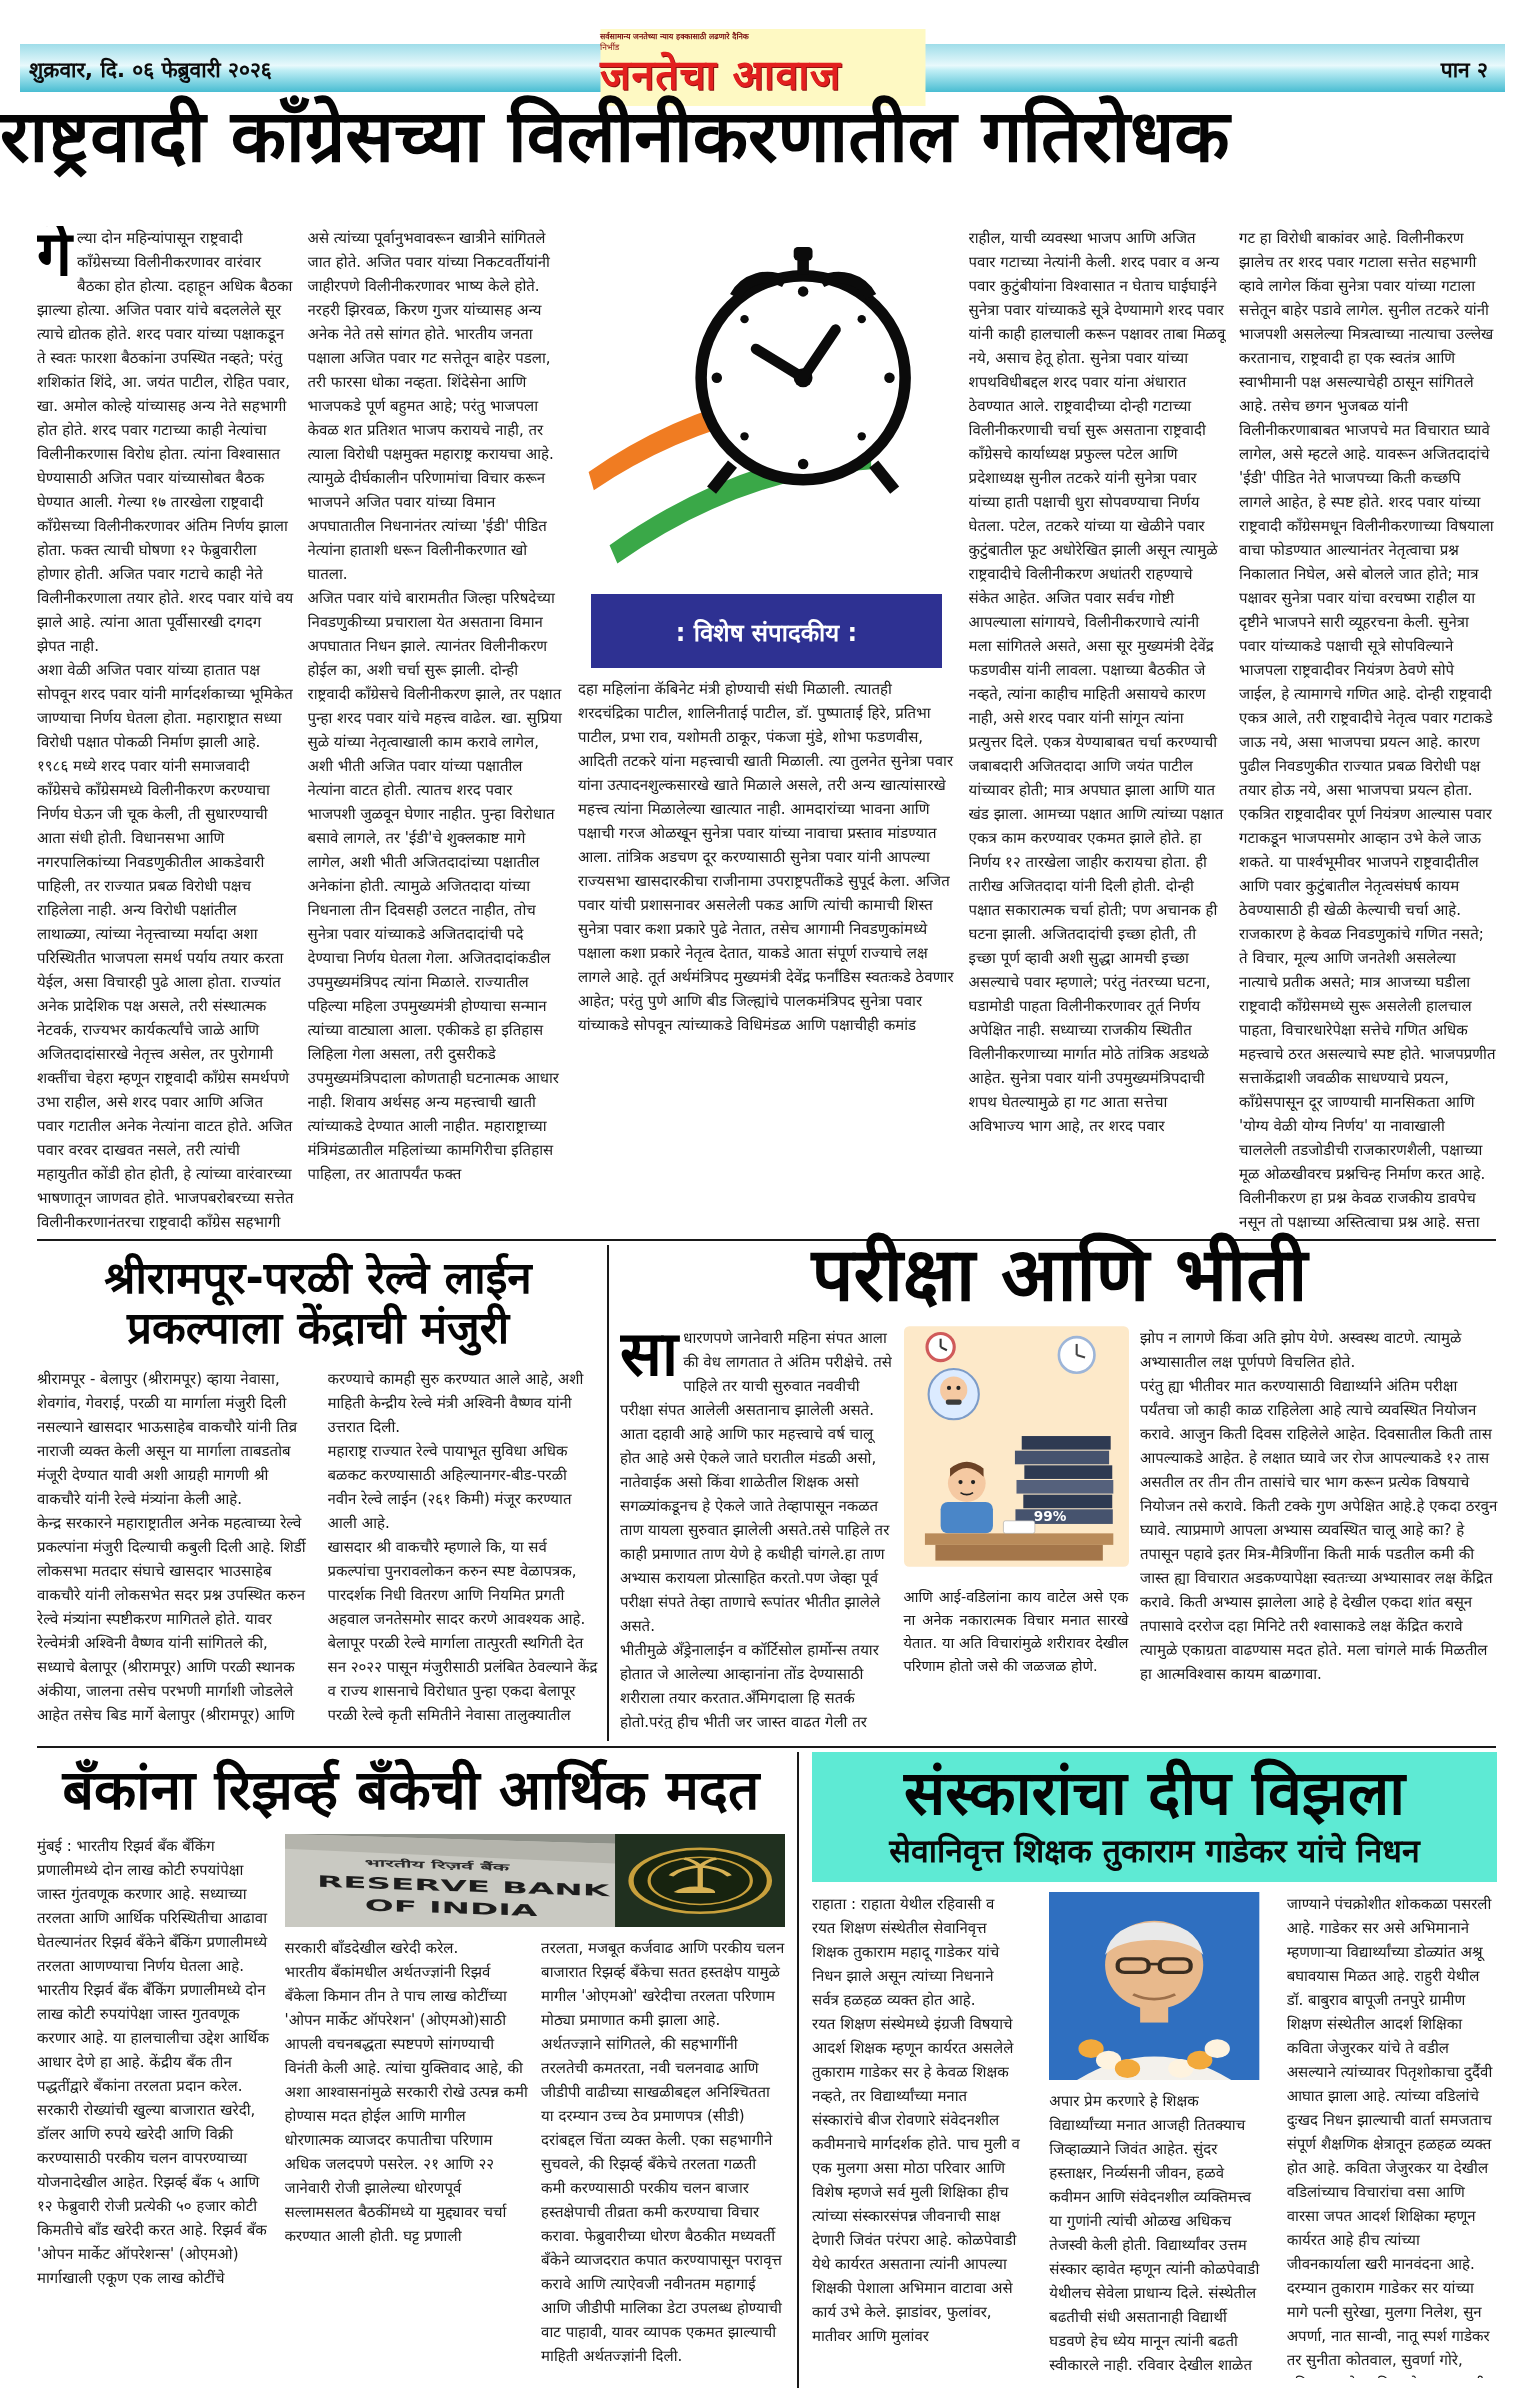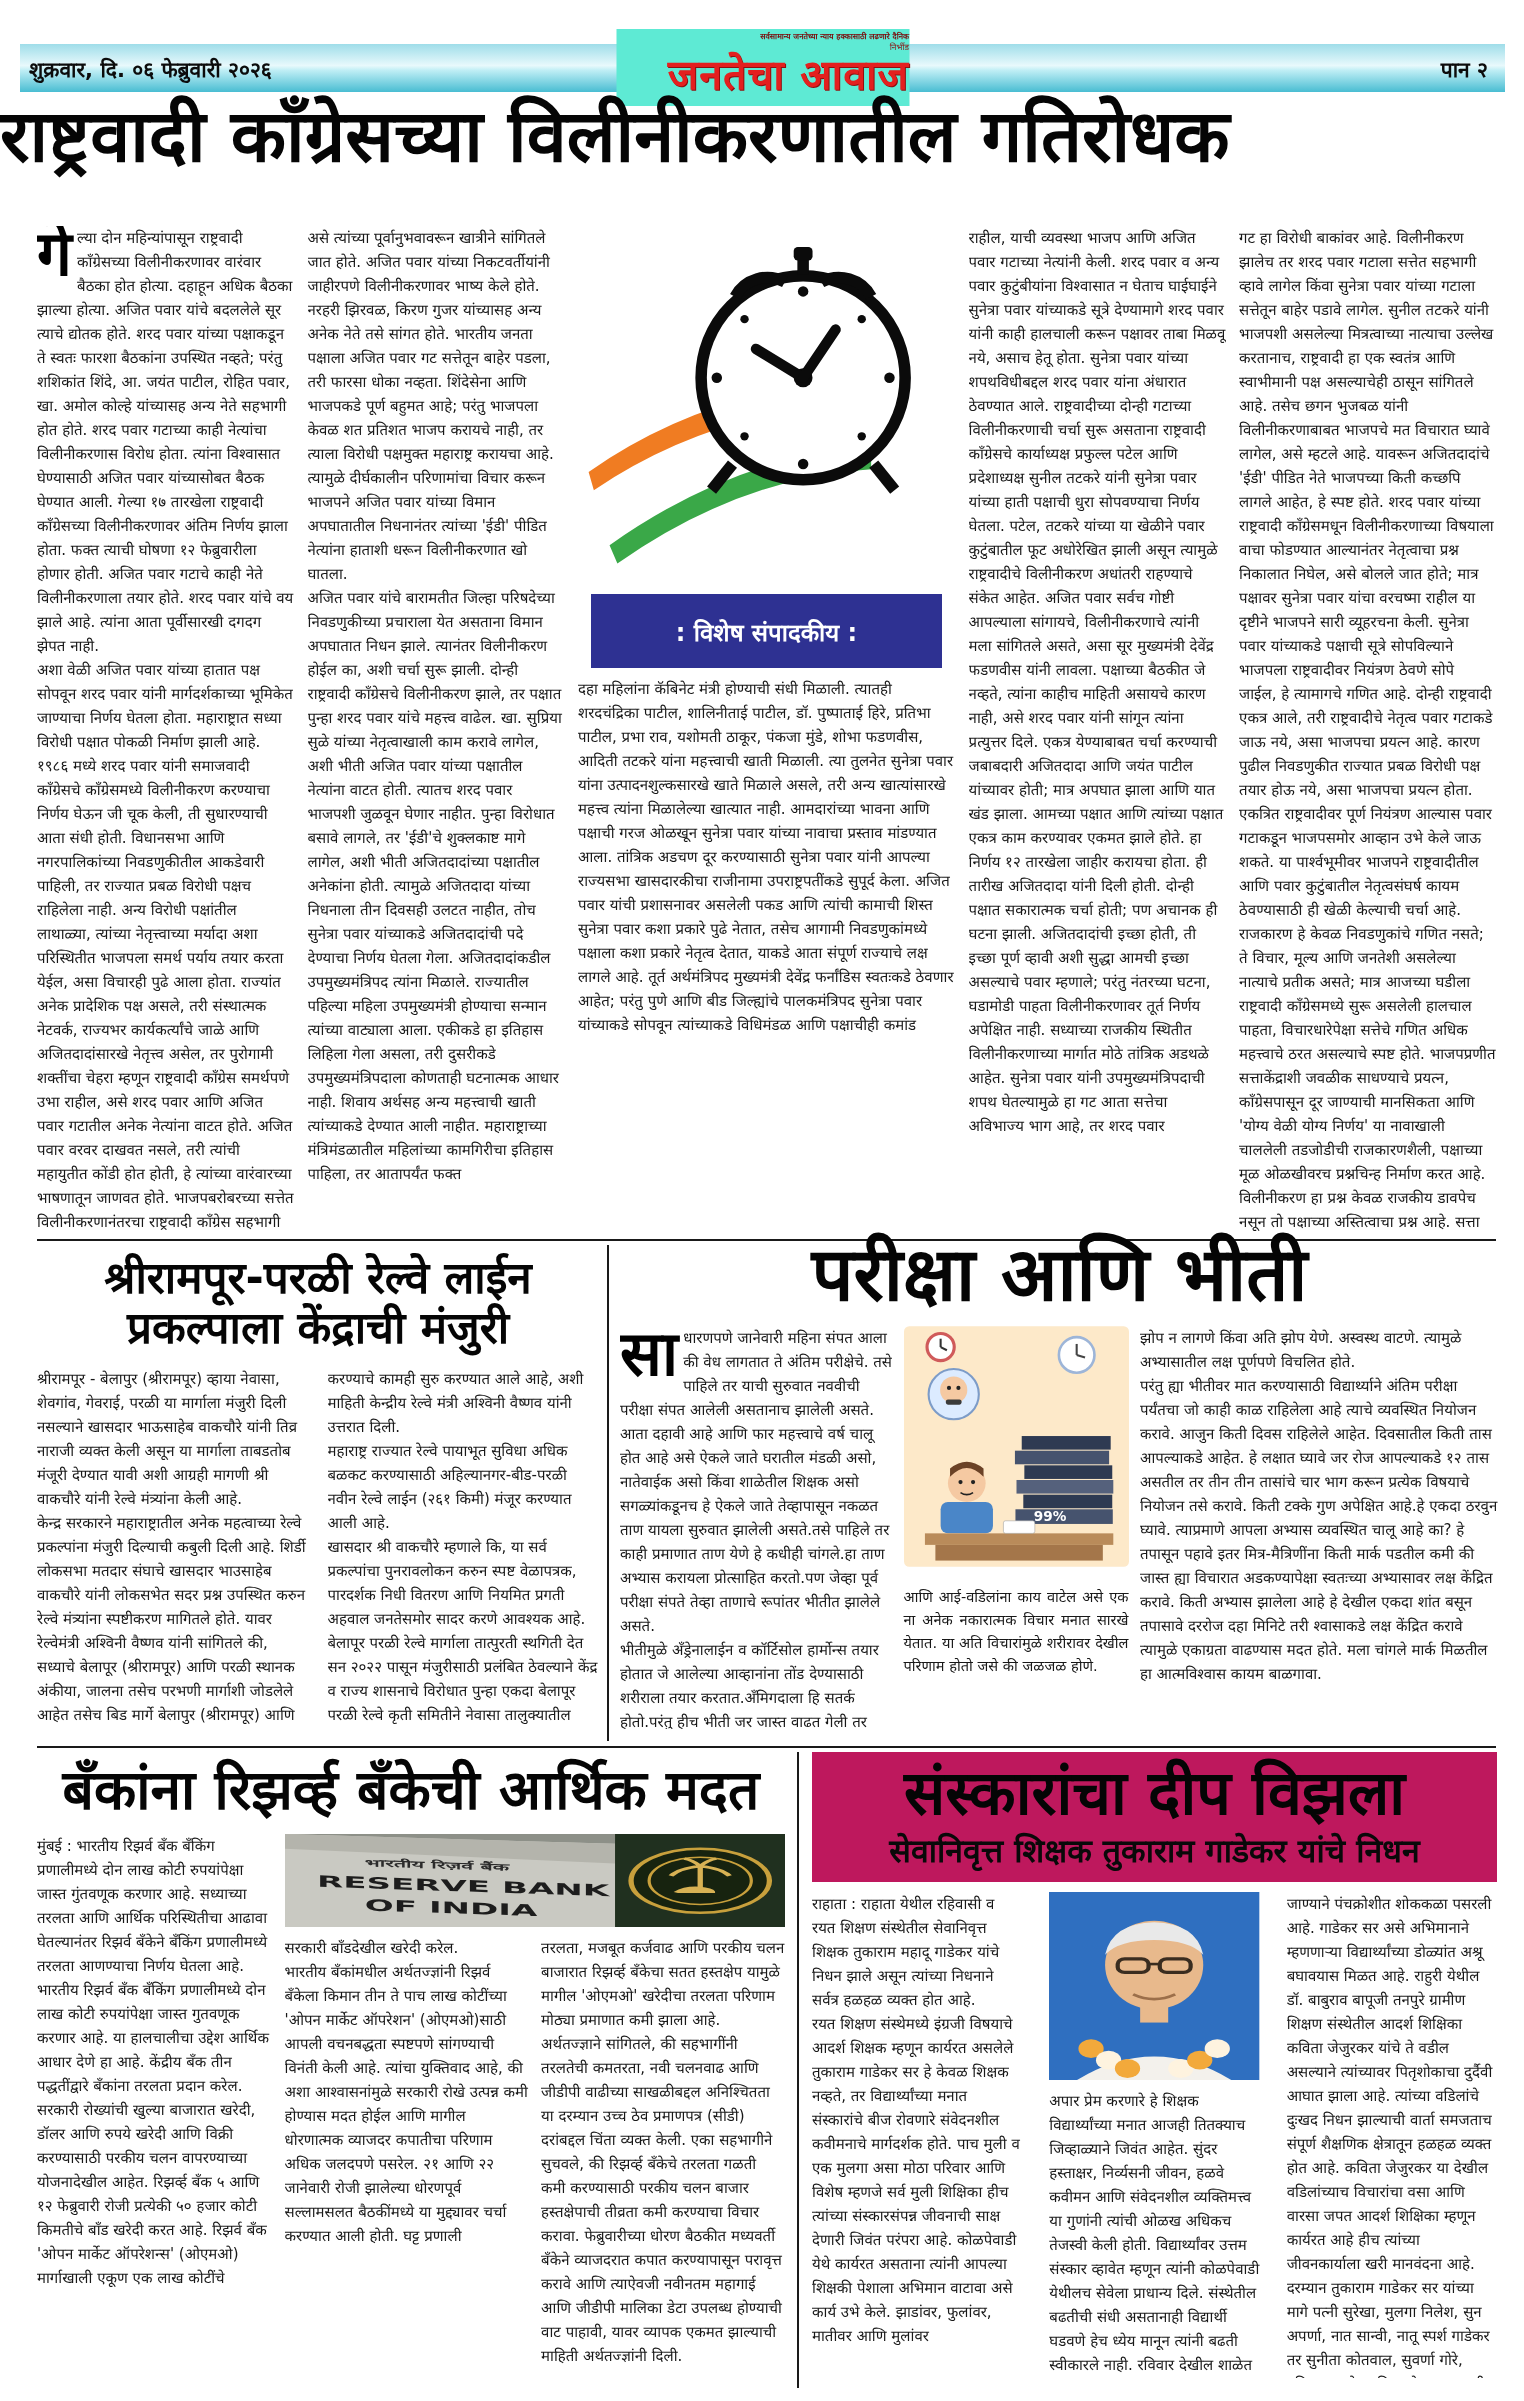--- a/index.html
+++ b/index.html
@@ -4,22 +4,22 @@
 <style>
   html,body{margin:0;padding:0;background:#e8e8e8;}
   .page{position:relative;width:1525px;height:2401px;background:#ffffff;
         font-family:"DejaVu Sans","Liberation Sans",sans-serif;color:#141414;overflow:hidden;}
 
   
   .mast-band{position:absolute;top:44px;left:20px;width:1485px;height:48px;
      background:linear-gradient(180deg,#9fdde9 0%,#e8f9fc 45%,#bfeef5 55%,#49bdd2 100%);}
   .mast-date{position:absolute;left:29px;top:55px;font-size:21px;font-weight:bold;color:#0c0c0c;}
   .mast-page{position:absolute;right:37px;top:55px;font-size:21px;font-weight:bold;color:#0c0c0c;}
-  .mast-logo{position:absolute;left:50%;top:29px;transform:translateX(-50%);width:293px;height:77px;
-     background:#5eead4;text-align:right;padding-top:3.1px;box-sizing:border-box;}
+  .mast-logo{position:absolute;left:50%;top:29px;transform:translateX(-50%);width:325px;height:77px;
+     background:#fef9c3;text-align:left;padding-top:3.1px;box-sizing:border-box;}
   .mast-tag{font-size:7.8px;color:#7a1212;font-weight:bold;line-height:10.5px;}
   .mast-sub{font-size:8.4px;color:#8a1111;line-height:9.4px;}
   .mast-name{font-size:41px;line-height:46px;font-weight:bold;color:#e3201f;
      text-shadow:1px 1px 0 #8f0f0f;letter-spacing:1px;}
 
   
   .coltext{white-space:pre-line;text-align:justify;font-size:15px;line-height:24px;color:#181818;}
   .col{overflow:hidden;}
   .dropcap{float:left;font-size:62px;line-height:50px;font-weight:bold;padding:3.1px 5.2px 0 0;color:#000;}
 
@@ -62,21 +62,21 @@
   .bank-headline{text-align:center;font-size:55px;line-height:62px;font-weight:bold;color:#050505;}
   .bank-row{display:flex;gap:12.6px;margin-top:12.6px;height:534px;}
   .bank-c1{flex:0 0 235px;}
   .bank-right{flex:1 1 0;display:flex;flex-direction:column;}
   .rbi-img{width:100%;height:199px;}
   .bank-right-cols{display:flex;gap:12.6px;margin-top:8.4px;flex:1;}
   .bank-right-cols .col{flex:1 1 0;}
 
   
   .obit{position:absolute;top:1752px;left:812px;width:685px;height:636px;}
-  .obit-head{background:#be185d;padding:7.3px 4.2px 10.5px 4.2px;text-align:center;}
+  .obit-head{background:#5eead4;padding:7.3px 4.2px 10.5px 4.2px;text-align:center;}
   .obit-headline{font-size:61px;line-height:67px;font-weight:bold;color:#050505;}
   .obit-subhead{font-size:32px;line-height:40px;font-weight:bold;color:#090909;margin-top:5.2px;}
   .obit-row{display:flex;gap:27px;margin-top:10.5px;height:486px;}
   .obit-row .col{flex:1 1 0;}
   .obit-photo{width:100%;height:188px;margin-bottom:6.3px;}
 </style>
 </head>
 <body>
 
 <div class="page">

